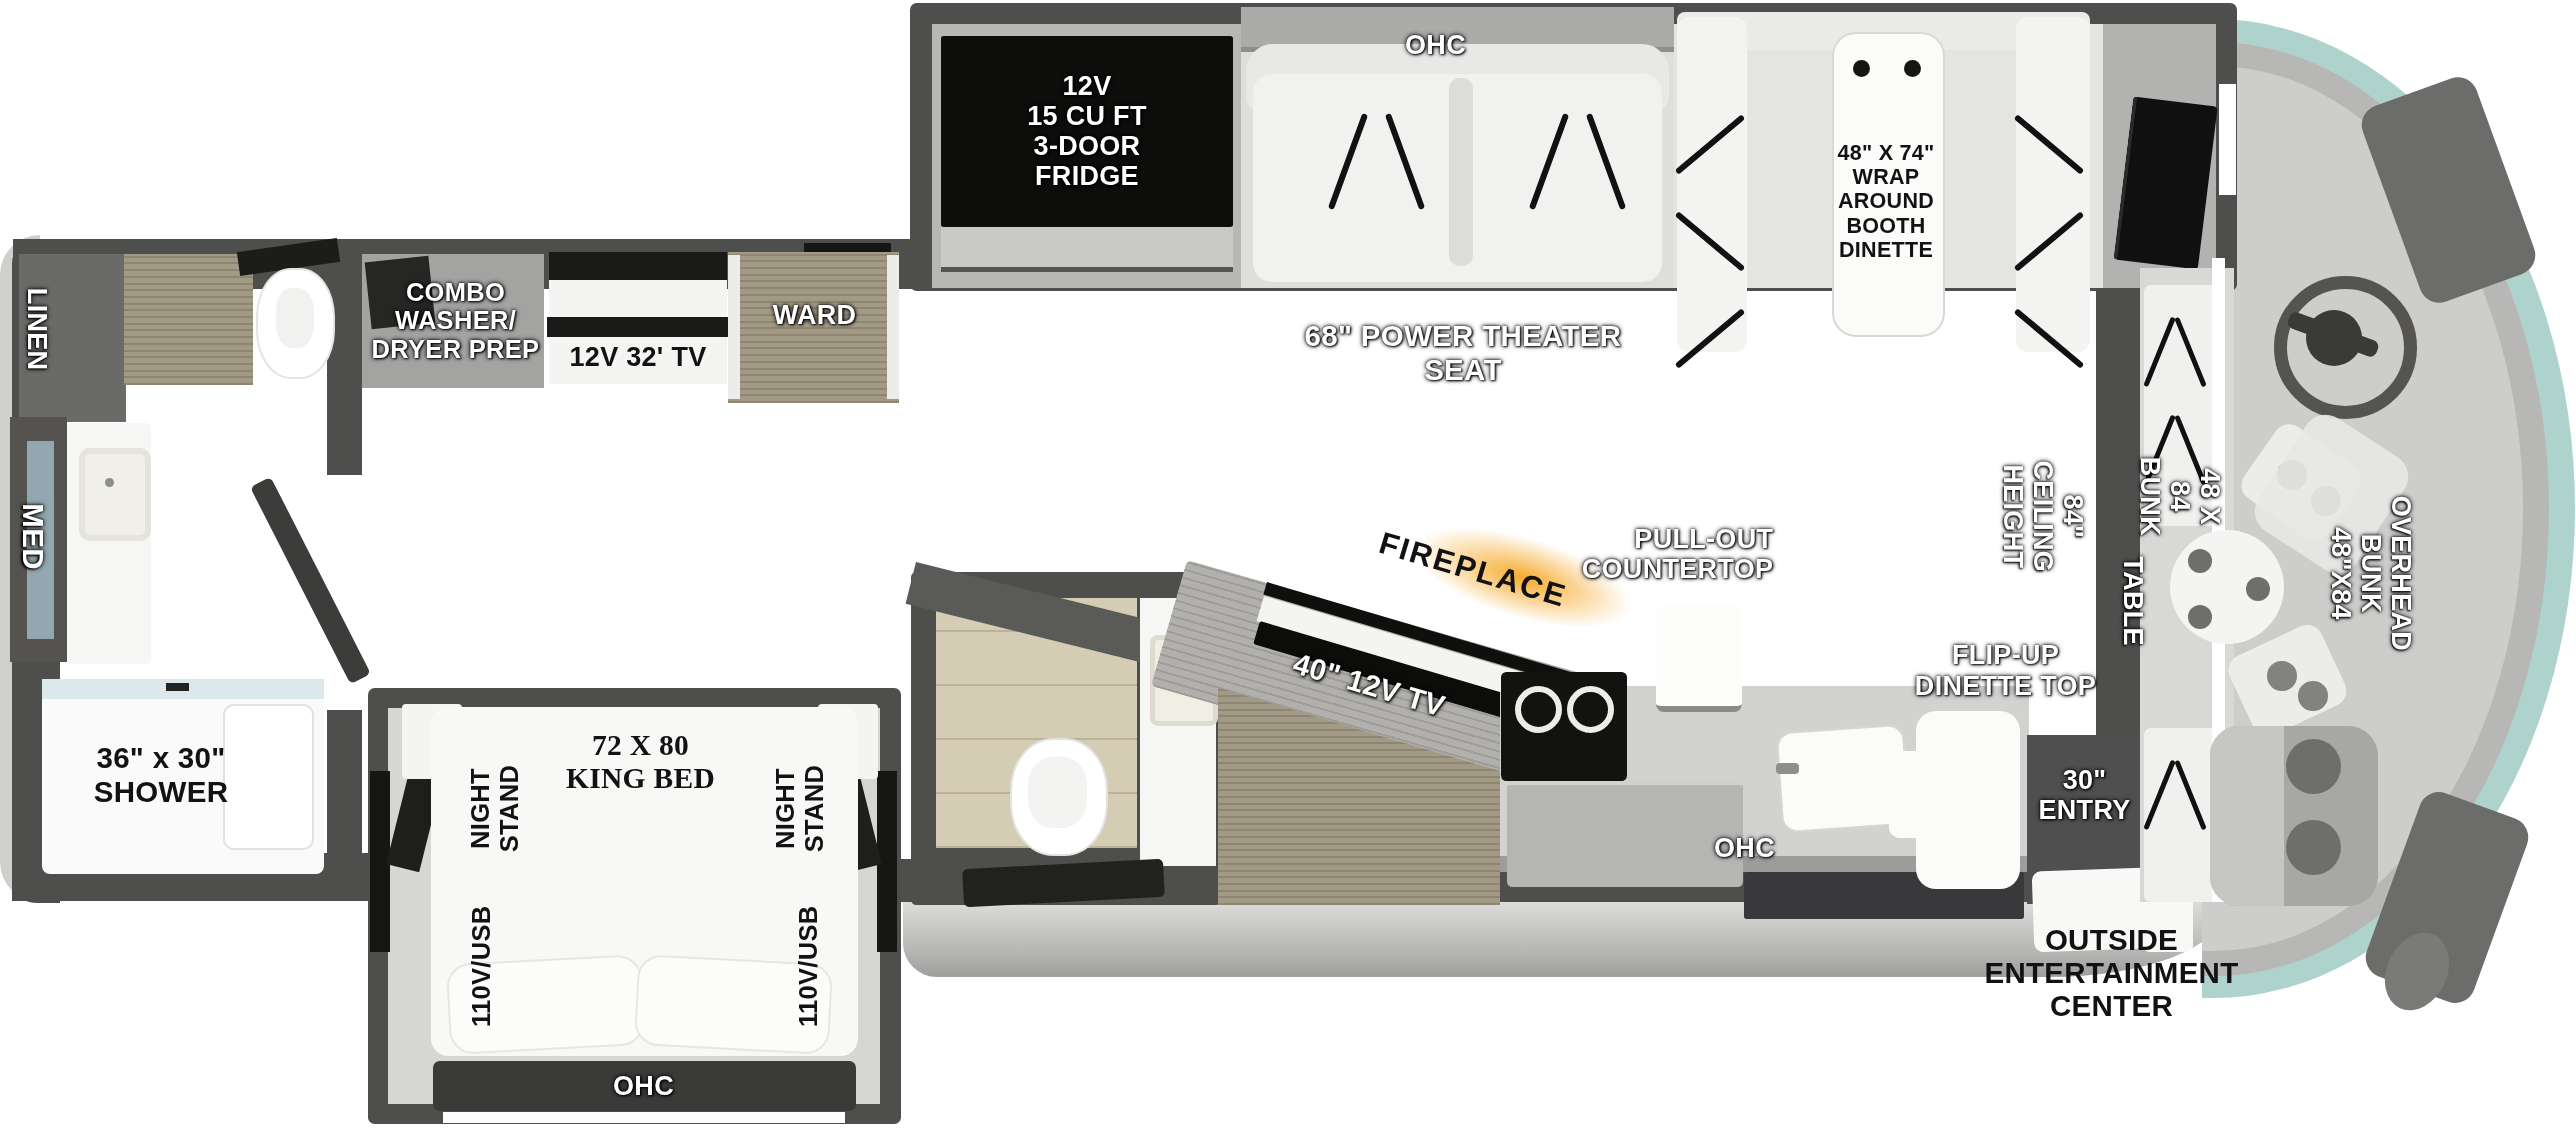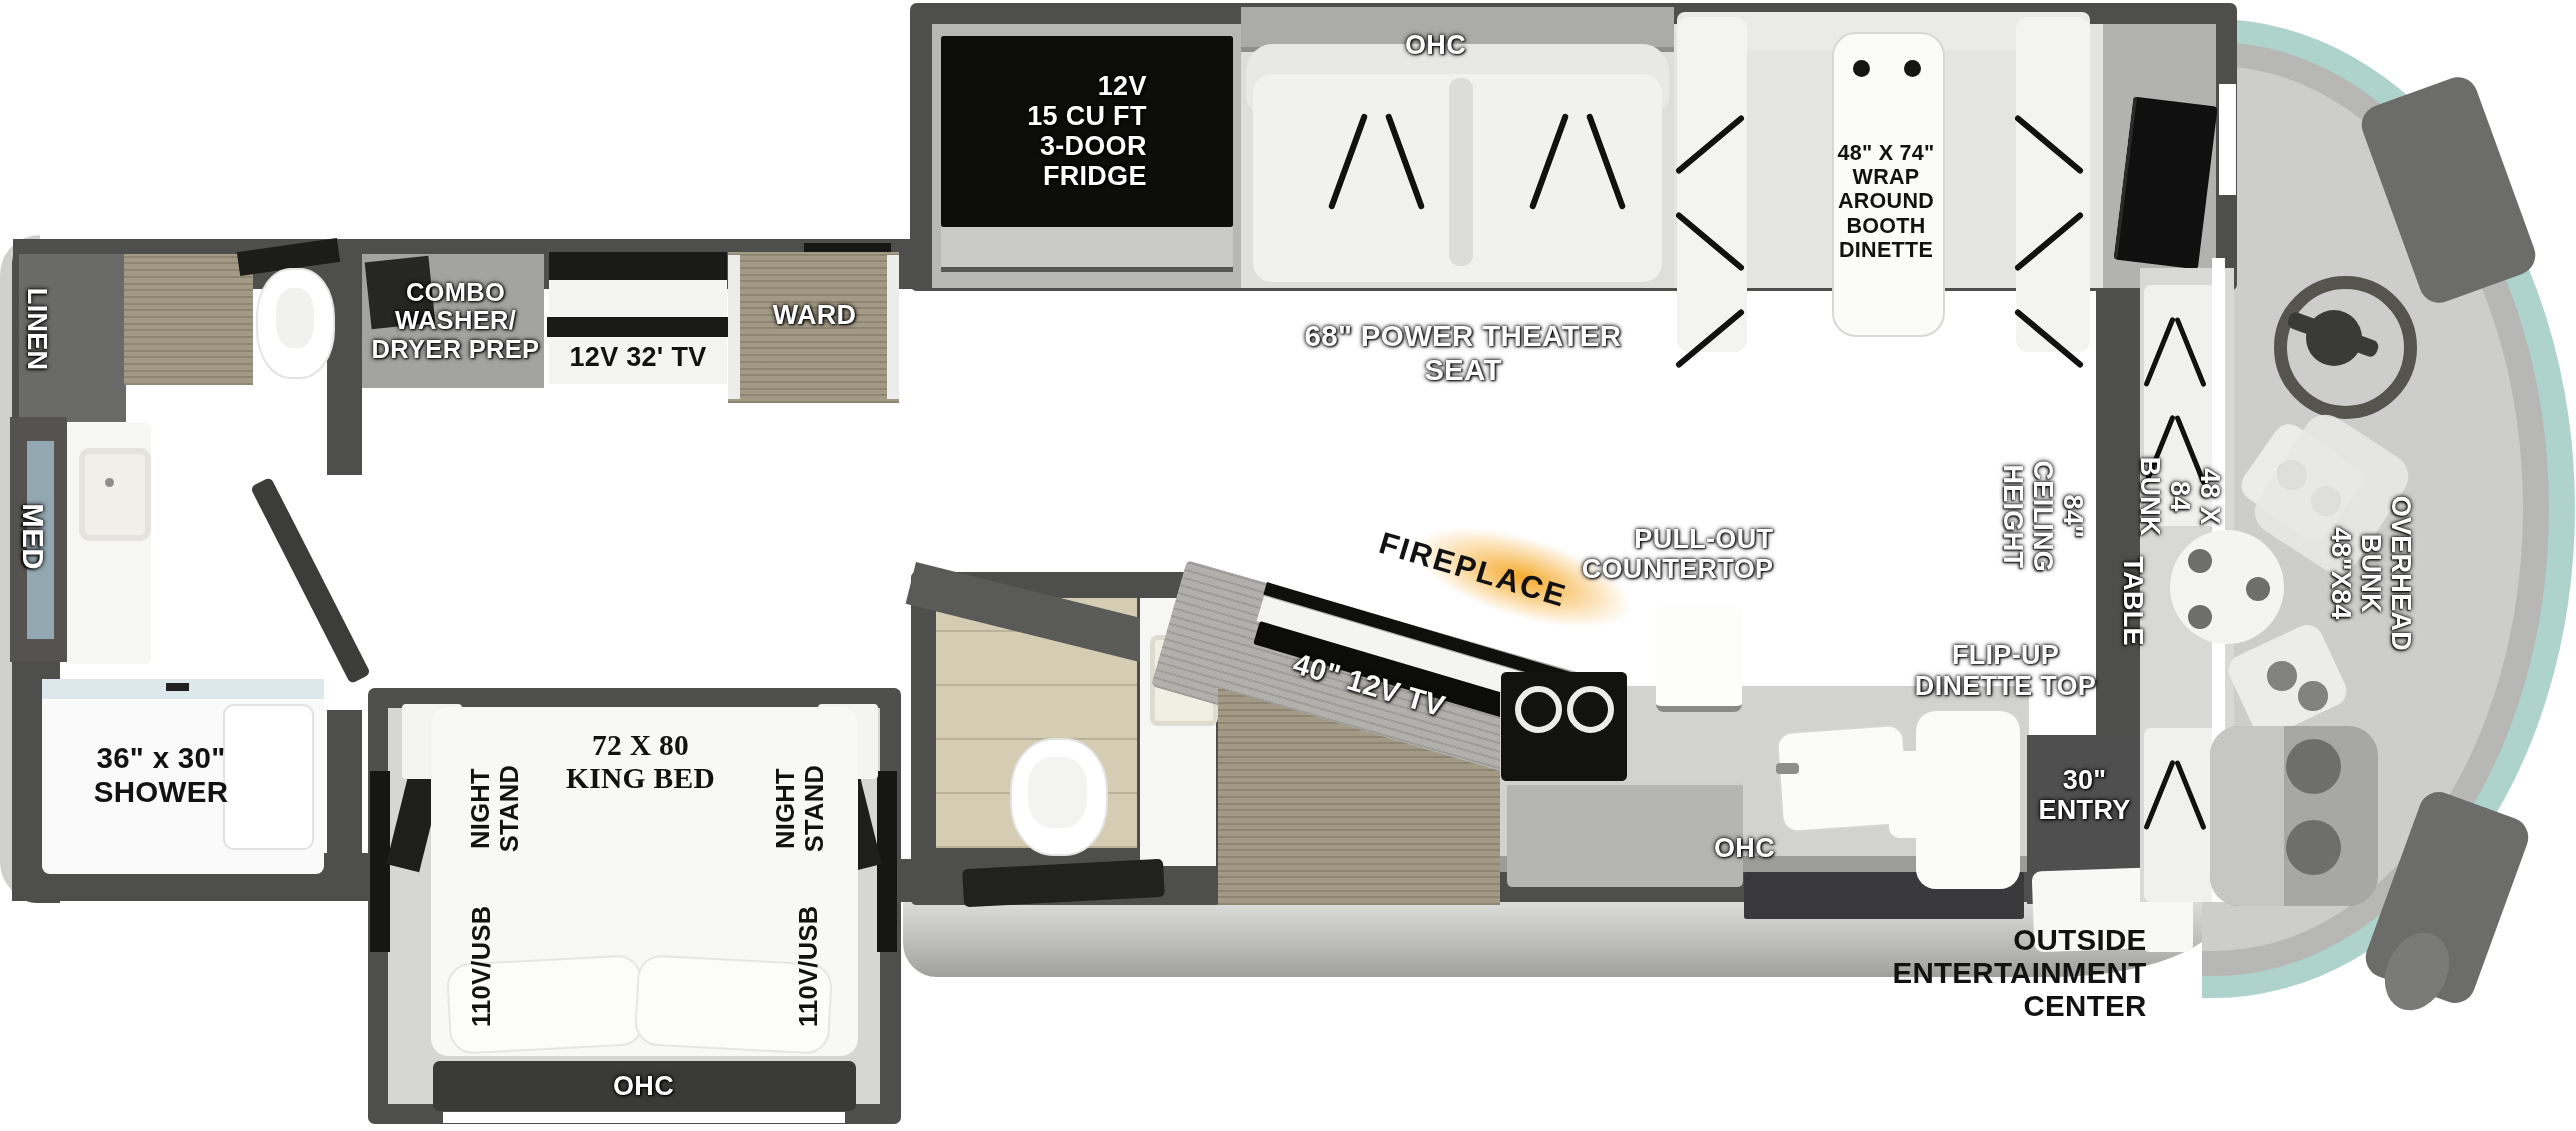--- a/index.html
+++ b/index.html
@@ -182,21 +182,21 @@
   <div class="abs" style="left:2306px;top:310px;width:56px;height:56px;background:#3a3a38;border-radius:50%;"></div>
   <div class="abs" style="left:2286px;top:326px;width:94px;height:17.4px;background:#3a3a38;border-radius:6.7px;transform:rotate(20deg);"></div>
   <div class="abs" style="left:2273px;top:427px;width:117px;height:134px;background:#e8e8e6;border-radius:23px;transform:rotate(33deg);opacity:.9;"></div>
   <div class="abs" style="left:2210px;top:726px;width:168px;height:180px;background:#a7a7a5;border-radius:29.5px;"></div>
   <div class="abs" style="left:2210px;top:726px;width:74px;height:180px;background:#c6c6c4;border-radius:29.5px 0 0 29.5px;"></div>
   <div class="dot" style="left:2286px;top:739px;width:55px;height:55px;"></div>
   <div class="dot" style="left:2286px;top:820px;width:55px;height:55px;"></div>
   <div class="abs" style="left:2390px;top:800px;width:114px;height:195px;background:#6c6c6a;border-radius:20px;transform:rotate(20deg);"></div>
   <div class="abs" style="left:2387px;top:931px;width:60px;height:81px;background:#7a7a78;border-radius:50%;transform:rotate(25deg);"></div>
 
-  <div class="abs lbl lw f40" style="left:941px;top:47px;width:292px;height:168px;text-align:right;">
+  <div class="abs lbl lw f40" style="left:941px;top:47px;width:292px;height:168px;">
       <span>12V
 15 CU FT
 3-DOOR
 FRIDGE</span>
     </div>
   <div class="abs lbl lw f40" style="left:1382px;top:25.5px;width:107px;height:40px;">
       <span>OHC</span>
     </div>
   <div class="abs lbl lw f44" style="left:1275px;top:309px;width:376px;height:87px;">
       <span>68" POWER THEATER
@@ -285,20 +285,20 @@
       <span>48 X 84 BUNK</span>
     </div>
   <div class="abs lbl lw f40 r90" style="left:2106px;top:517px;width:54px;height:168px;">
       <span>TABLE</span>
     </div>
   <div class="abs lbl lw f40 r90" style="left:2324px;top:382px;width:94px;height:382px;">
       <span>OVERHEAD
 BUNK 48"X84</span>
     </div>
 
-  <div class="abs lbl lb f44" style="left:1872px;top:912px;width:295px;height:121px;text-align:right;">
+  <div class="abs lbl lb f44" style="left:1964px;top:912px;width:295px;height:121px;">
       <span>OUTSIDE
 ENTERTAINMENT
 CENTER</span>
     </div>
 
 </div>
 
 
 </body></html>

